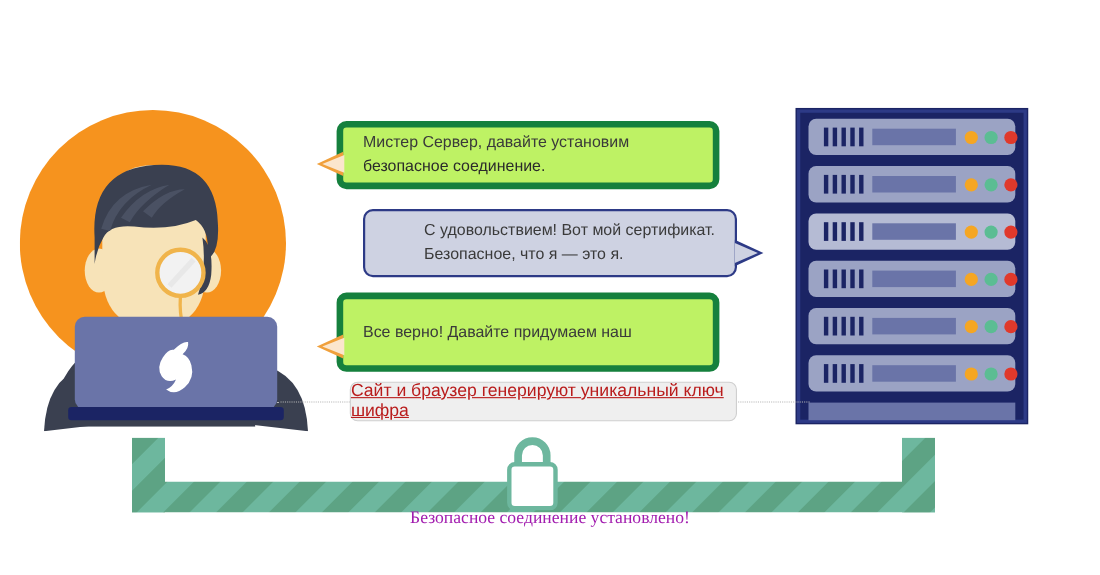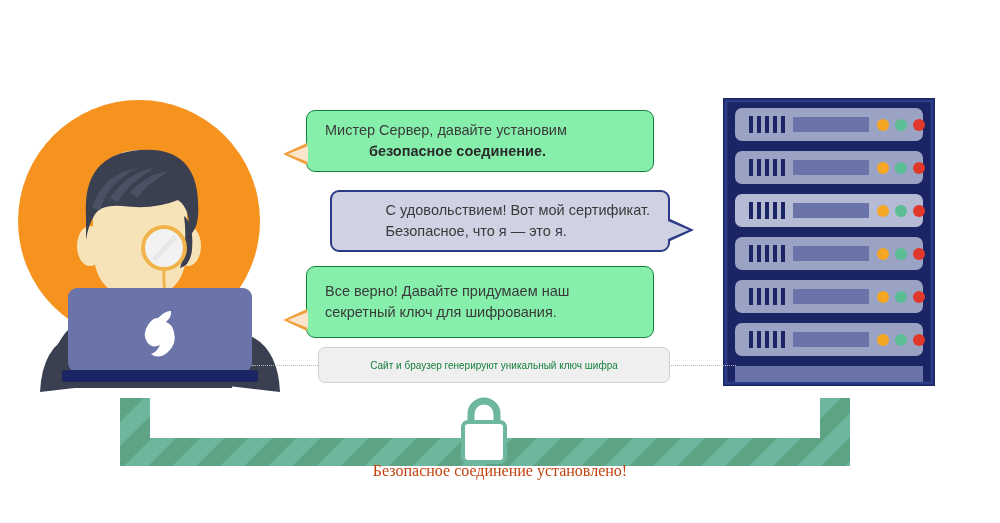--- a/index.html
+++ b/index.html
@@ -19,24 +19,24 @@
     display:flex;
     align-items:center;
     padding:10px 18px;
   }
   .bubble .txt{
     font-size:14.5px;
     line-height:21px;
     color:#3a3a3a;
     white-space:pre-line;
   }
-  .bubble .txt b{font-weight:bold;color:#2b2b2b;margin-left:44px;}
+  .bubble .txt b{font-weight:normal;color:#2b2b2b;}
   .bubble-orange{
-    background:#86efac;
-    border:1px solid #15803d;
+    background:#bef264;
+    border:6px solid #15803d;
   }
   .bubble-blue{
     background:#ced2e2;
     border:2px solid #2d3a86;
   }
   
   .tail-left-out,.tail-left-in{
     position:absolute;width:0;height:0;
   }
   .tail-left-out{
@@ -69,35 +69,35 @@
 
   
   #note{
     position:absolute;
     box-sizing:border-box;
     background:#efefef;
     border:1px solid #cfcfcf;
     border-radius:7px;
     display:flex;align-items:center;justify-content:center;
   }
-  #note .txt{font-size:10px;color:#15803d;}
+  #note .txt{font-size:16px;color:#b91c1c;text-decoration:underline;}
   .dots{
     position:absolute;
     height:0;
     border-top:1.5px dotted #b6b6b6;
   }
 
   
   #caption{
     position:absolute;
     width:100%;
     text-align:center;
     font-family:"Liberation Serif", serif;
     font-size:16px;
-    color:#c2410c;
+    color:#a21caf;
   }
 
   
   .abs{position:absolute;}
 </style>
 </head>
 <body>
 
 <div id="stage">
 
@@ -271,21 +271,21 @@
 
   <div class="bubble bubble-blue" style="left:330px; top:190px; width:340px; height:62px;justify-content:flex-end;">
     <span class="tail-right-out"></span>
     <span class="tail-right-in"></span>
     <span class="txt"><span>С удовольствием! Вот мой сертификат.</span><br><span>Безопасное, что я — это я.</span></span>
   </div>
 
   <div class="bubble bubble-orange" style="left:306px; top:266px; width:348px; height:72px;">
     <span class="tail-left-out"></span>
     <span class="tail-left-in"></span>
-    <span class="txt"><span>Все верно! Давайте придумаем наш</span><br><span>секретный ключ для шифрования.</span></span>
+    <span class="txt"><span>Все верно! Давайте придумаем наш</span><br></span>
   </div>
 
   <div class="dots" style="left:252px; top:365px; width:72px;"></div>
   <div class="dots" style="left:664px; top:365px; width:72px;"></div>
 
   <div id="note" style="left:318px; top:347px; width:352px; height:36px;">
     <span class="txt">Сайт и браузер генерируют уникальный ключ шифра</span>
   </div>
 
   <div id="caption" style="left:0; top:462px;">Безопасное соединение установлено!</div>

